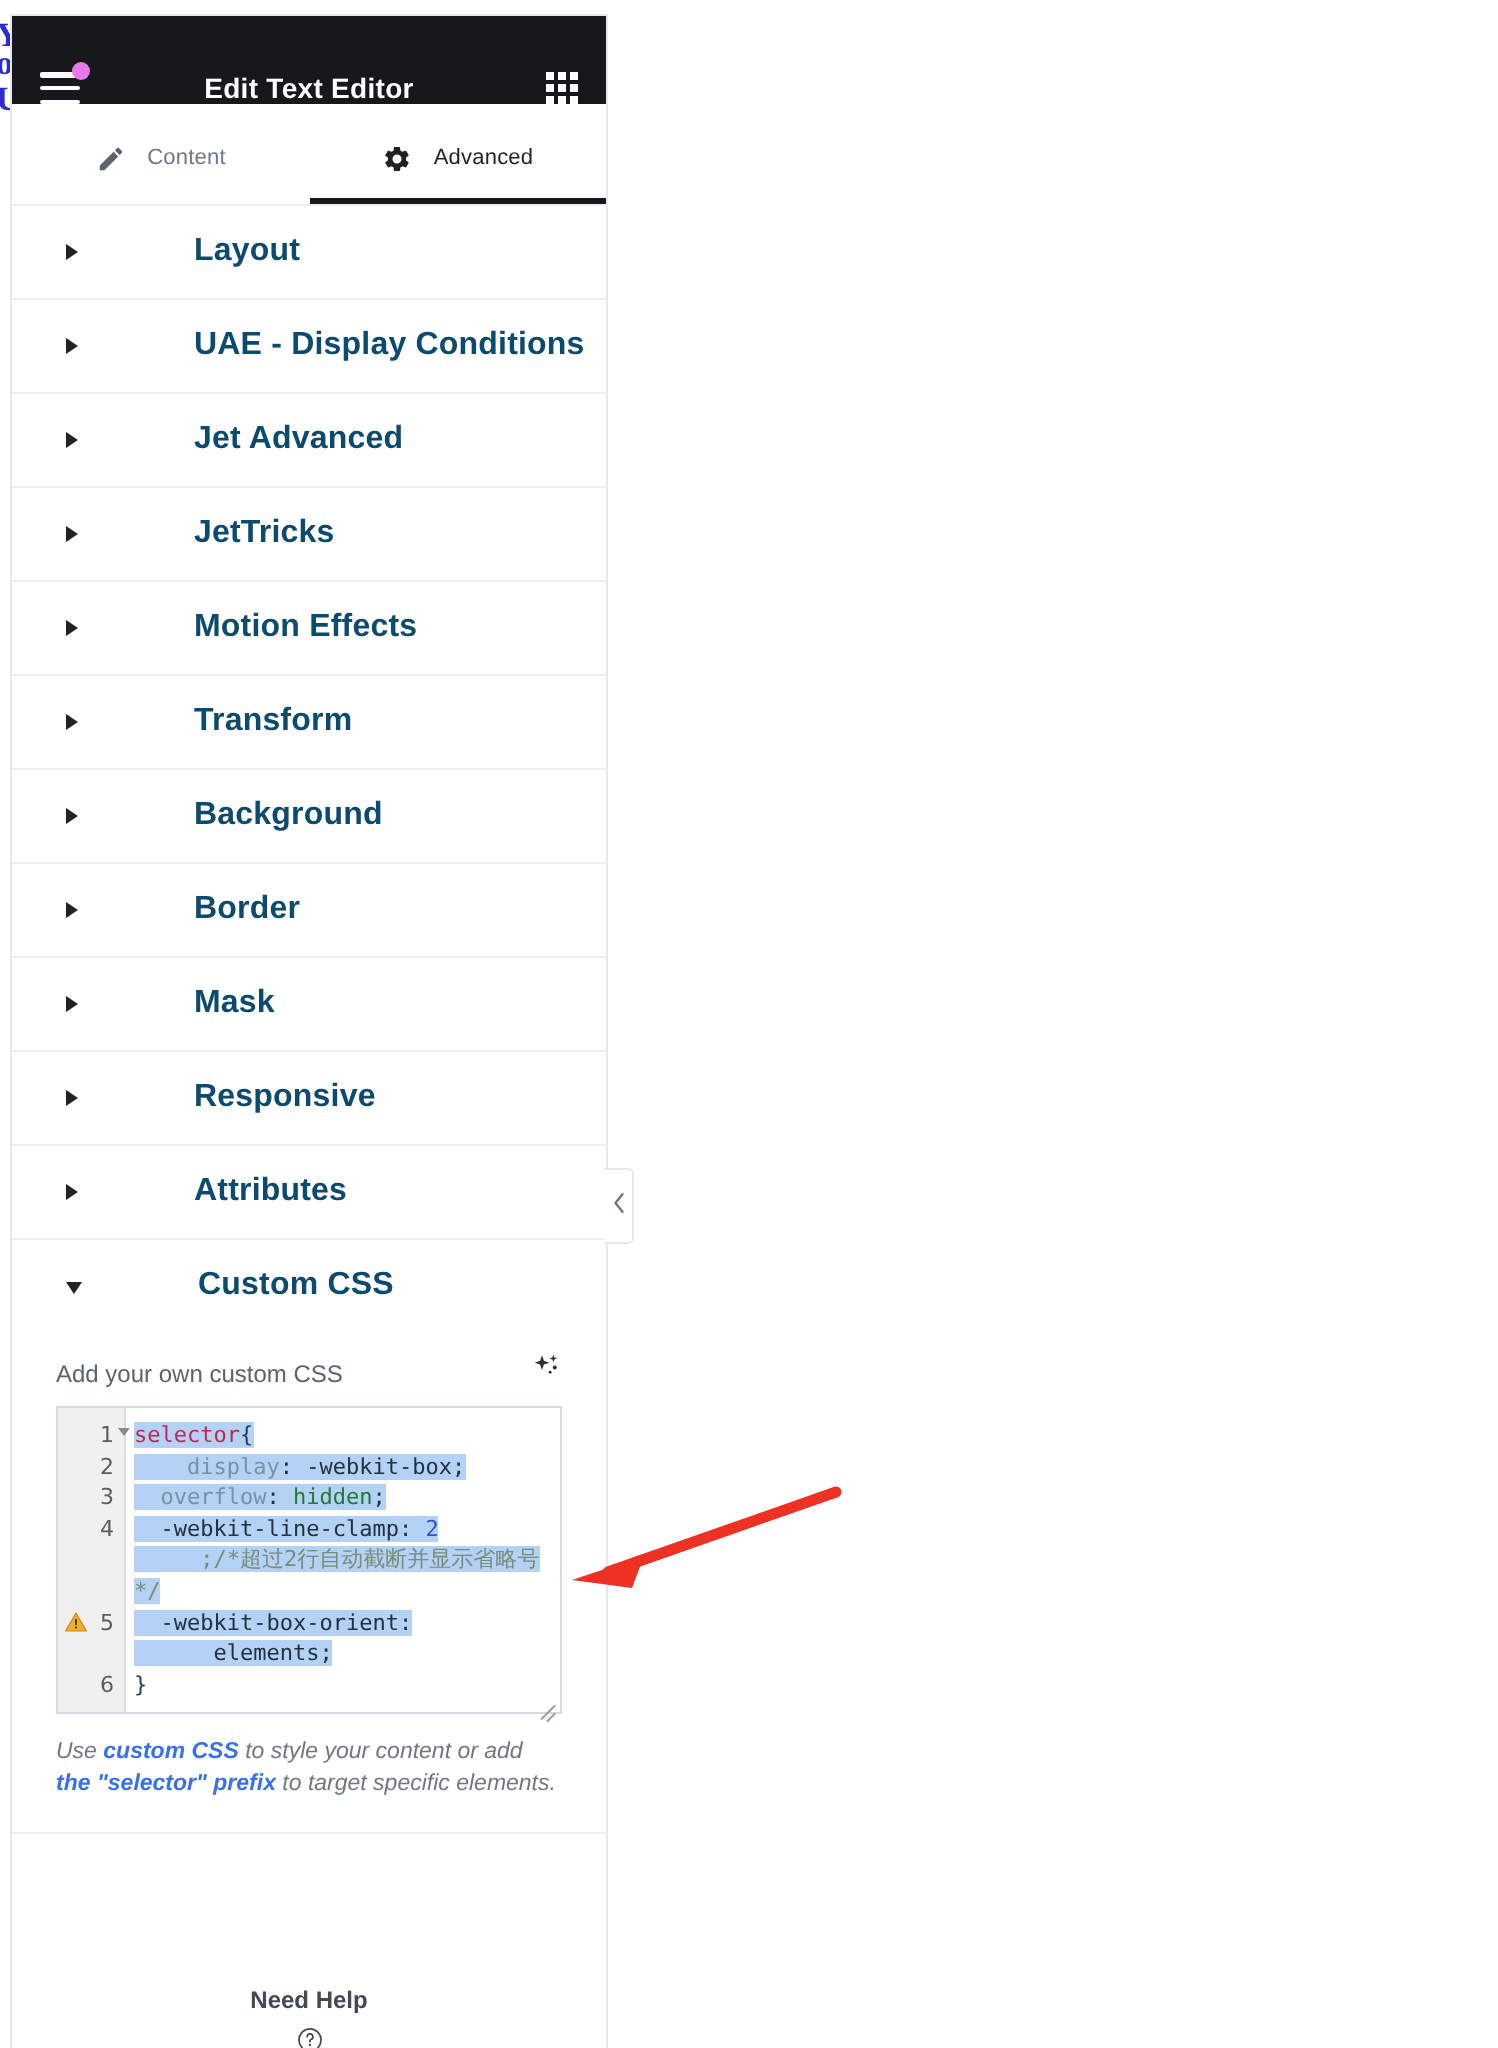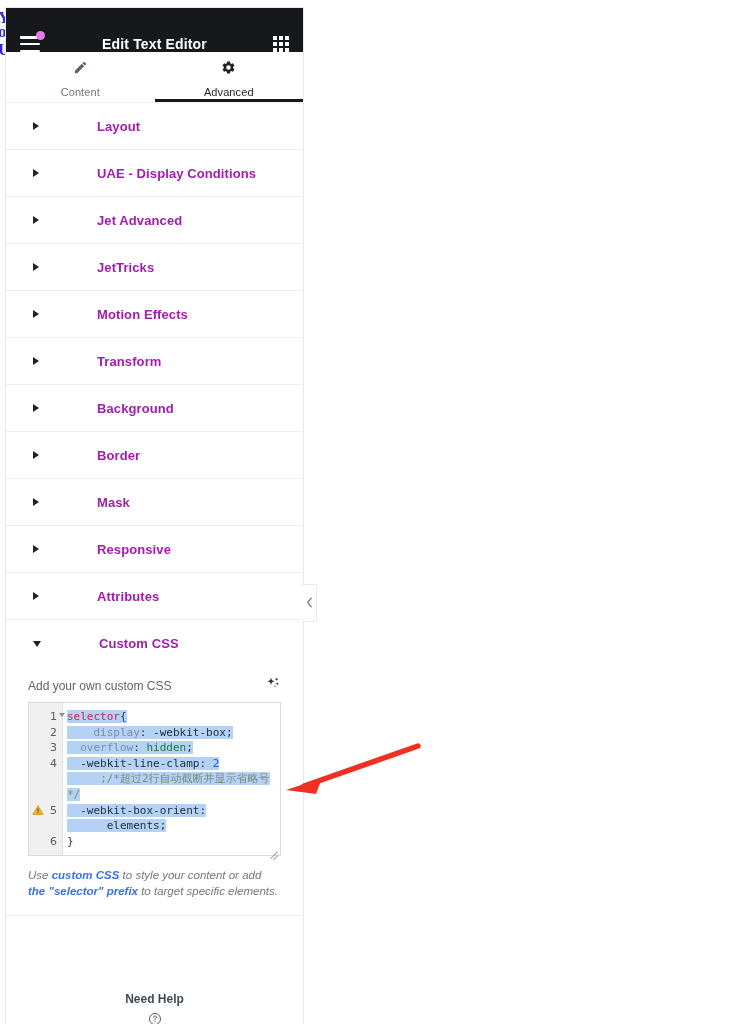--- a/index.html
+++ b/index.html
@@ -112,21 +112,21 @@
   
   .tabs {
     display: flex;
     height: 50px;
     background: #ffffff;
     border-bottom: 1px solid #eceef0;
   }
   .tab {
     flex: 1;
     display: flex;
-    flex-direction: column;
+    flex-direction: row;
     align-items: center;
     justify-content: center;
     gap: 11px;
     cursor: pointer;
     position: relative;
     padding-top: 4px;
   }
   .tab .tab-label {
     font-size: 11px;
     color: #6d7882;
@@ -166,23 +166,23 @@
     flex: none;
   }
   .caret.open {
     border-left: 4.5px solid transparent;
     border-right: 4.5px solid transparent;
     border-top: 6px solid #1f2124;
     border-bottom: 0;
     margin-top: 2px;
   }
   .acc-title {
-    font-size: 13px;
+    font-size: 16px;
     font-weight: 700;
-    color: #a21caf;
+    color: #0c4a6e;
     letter-spacing: 0.1px;
     padding-left: 48px;
   }
 
   
   .acc-body { padding: 10px 22px 16px 22px; }
   .field-row {
     display: flex;
     align-items: center;
     justify-content: space-between;

